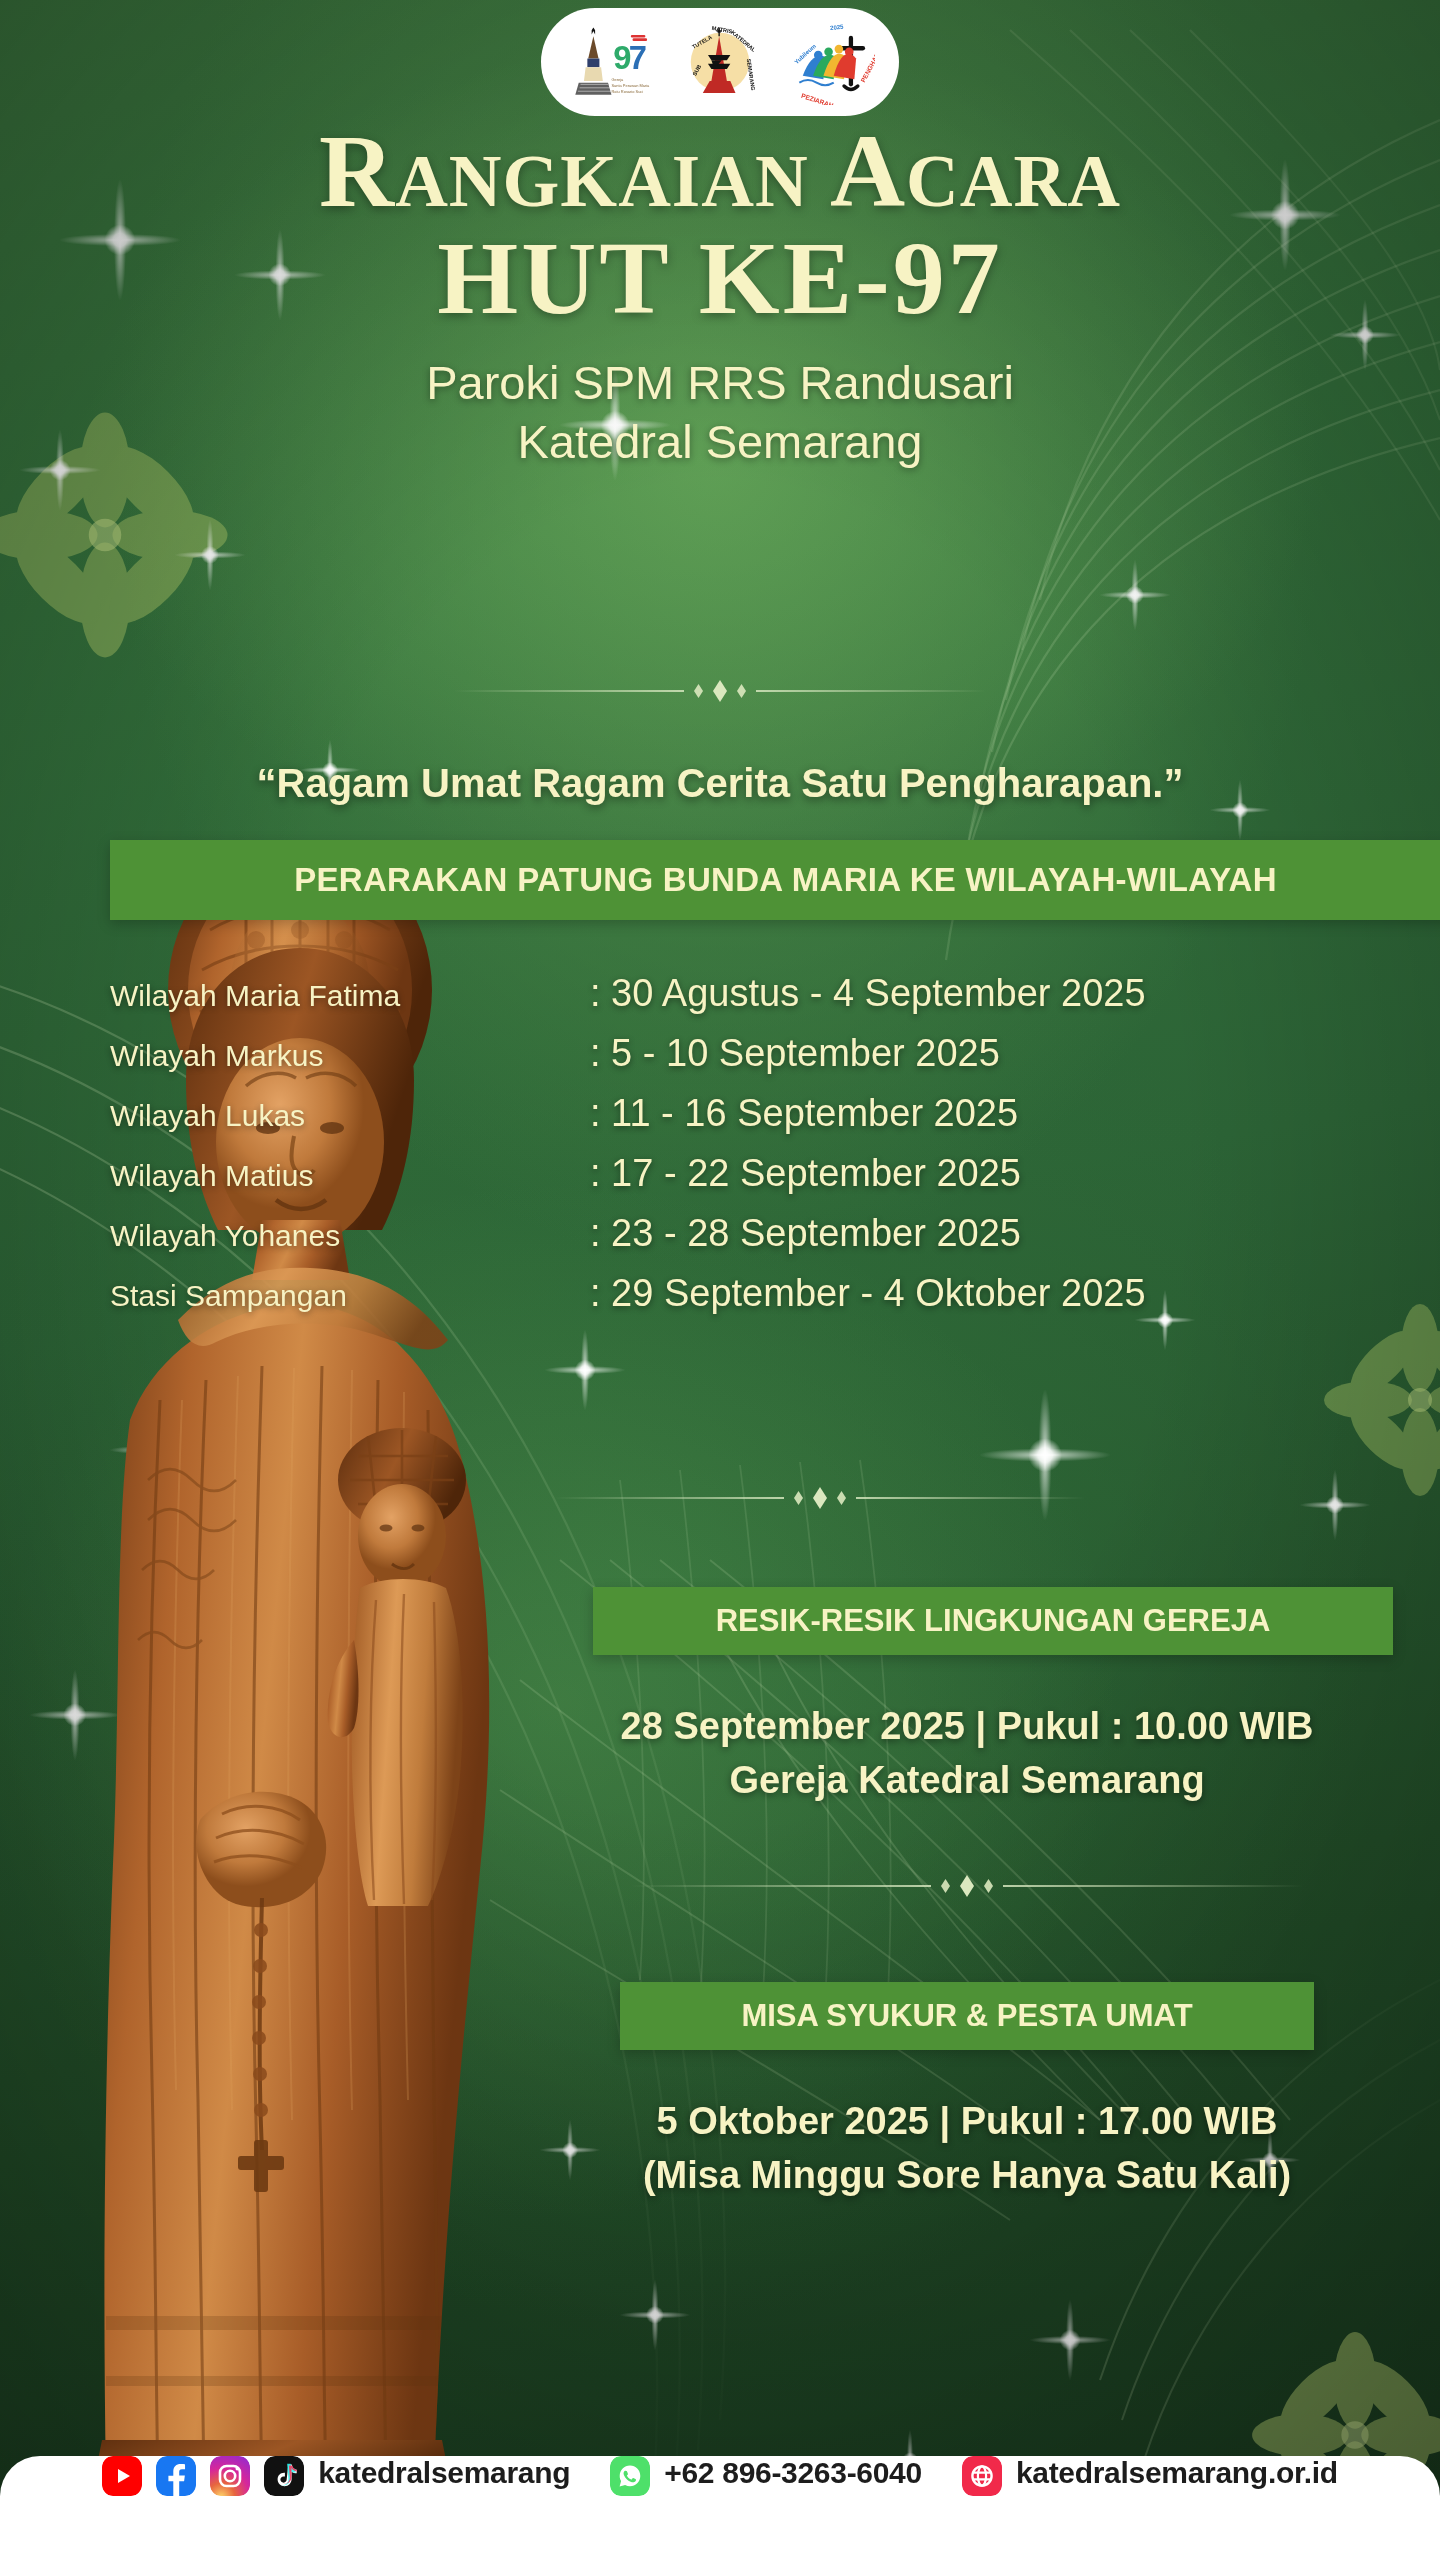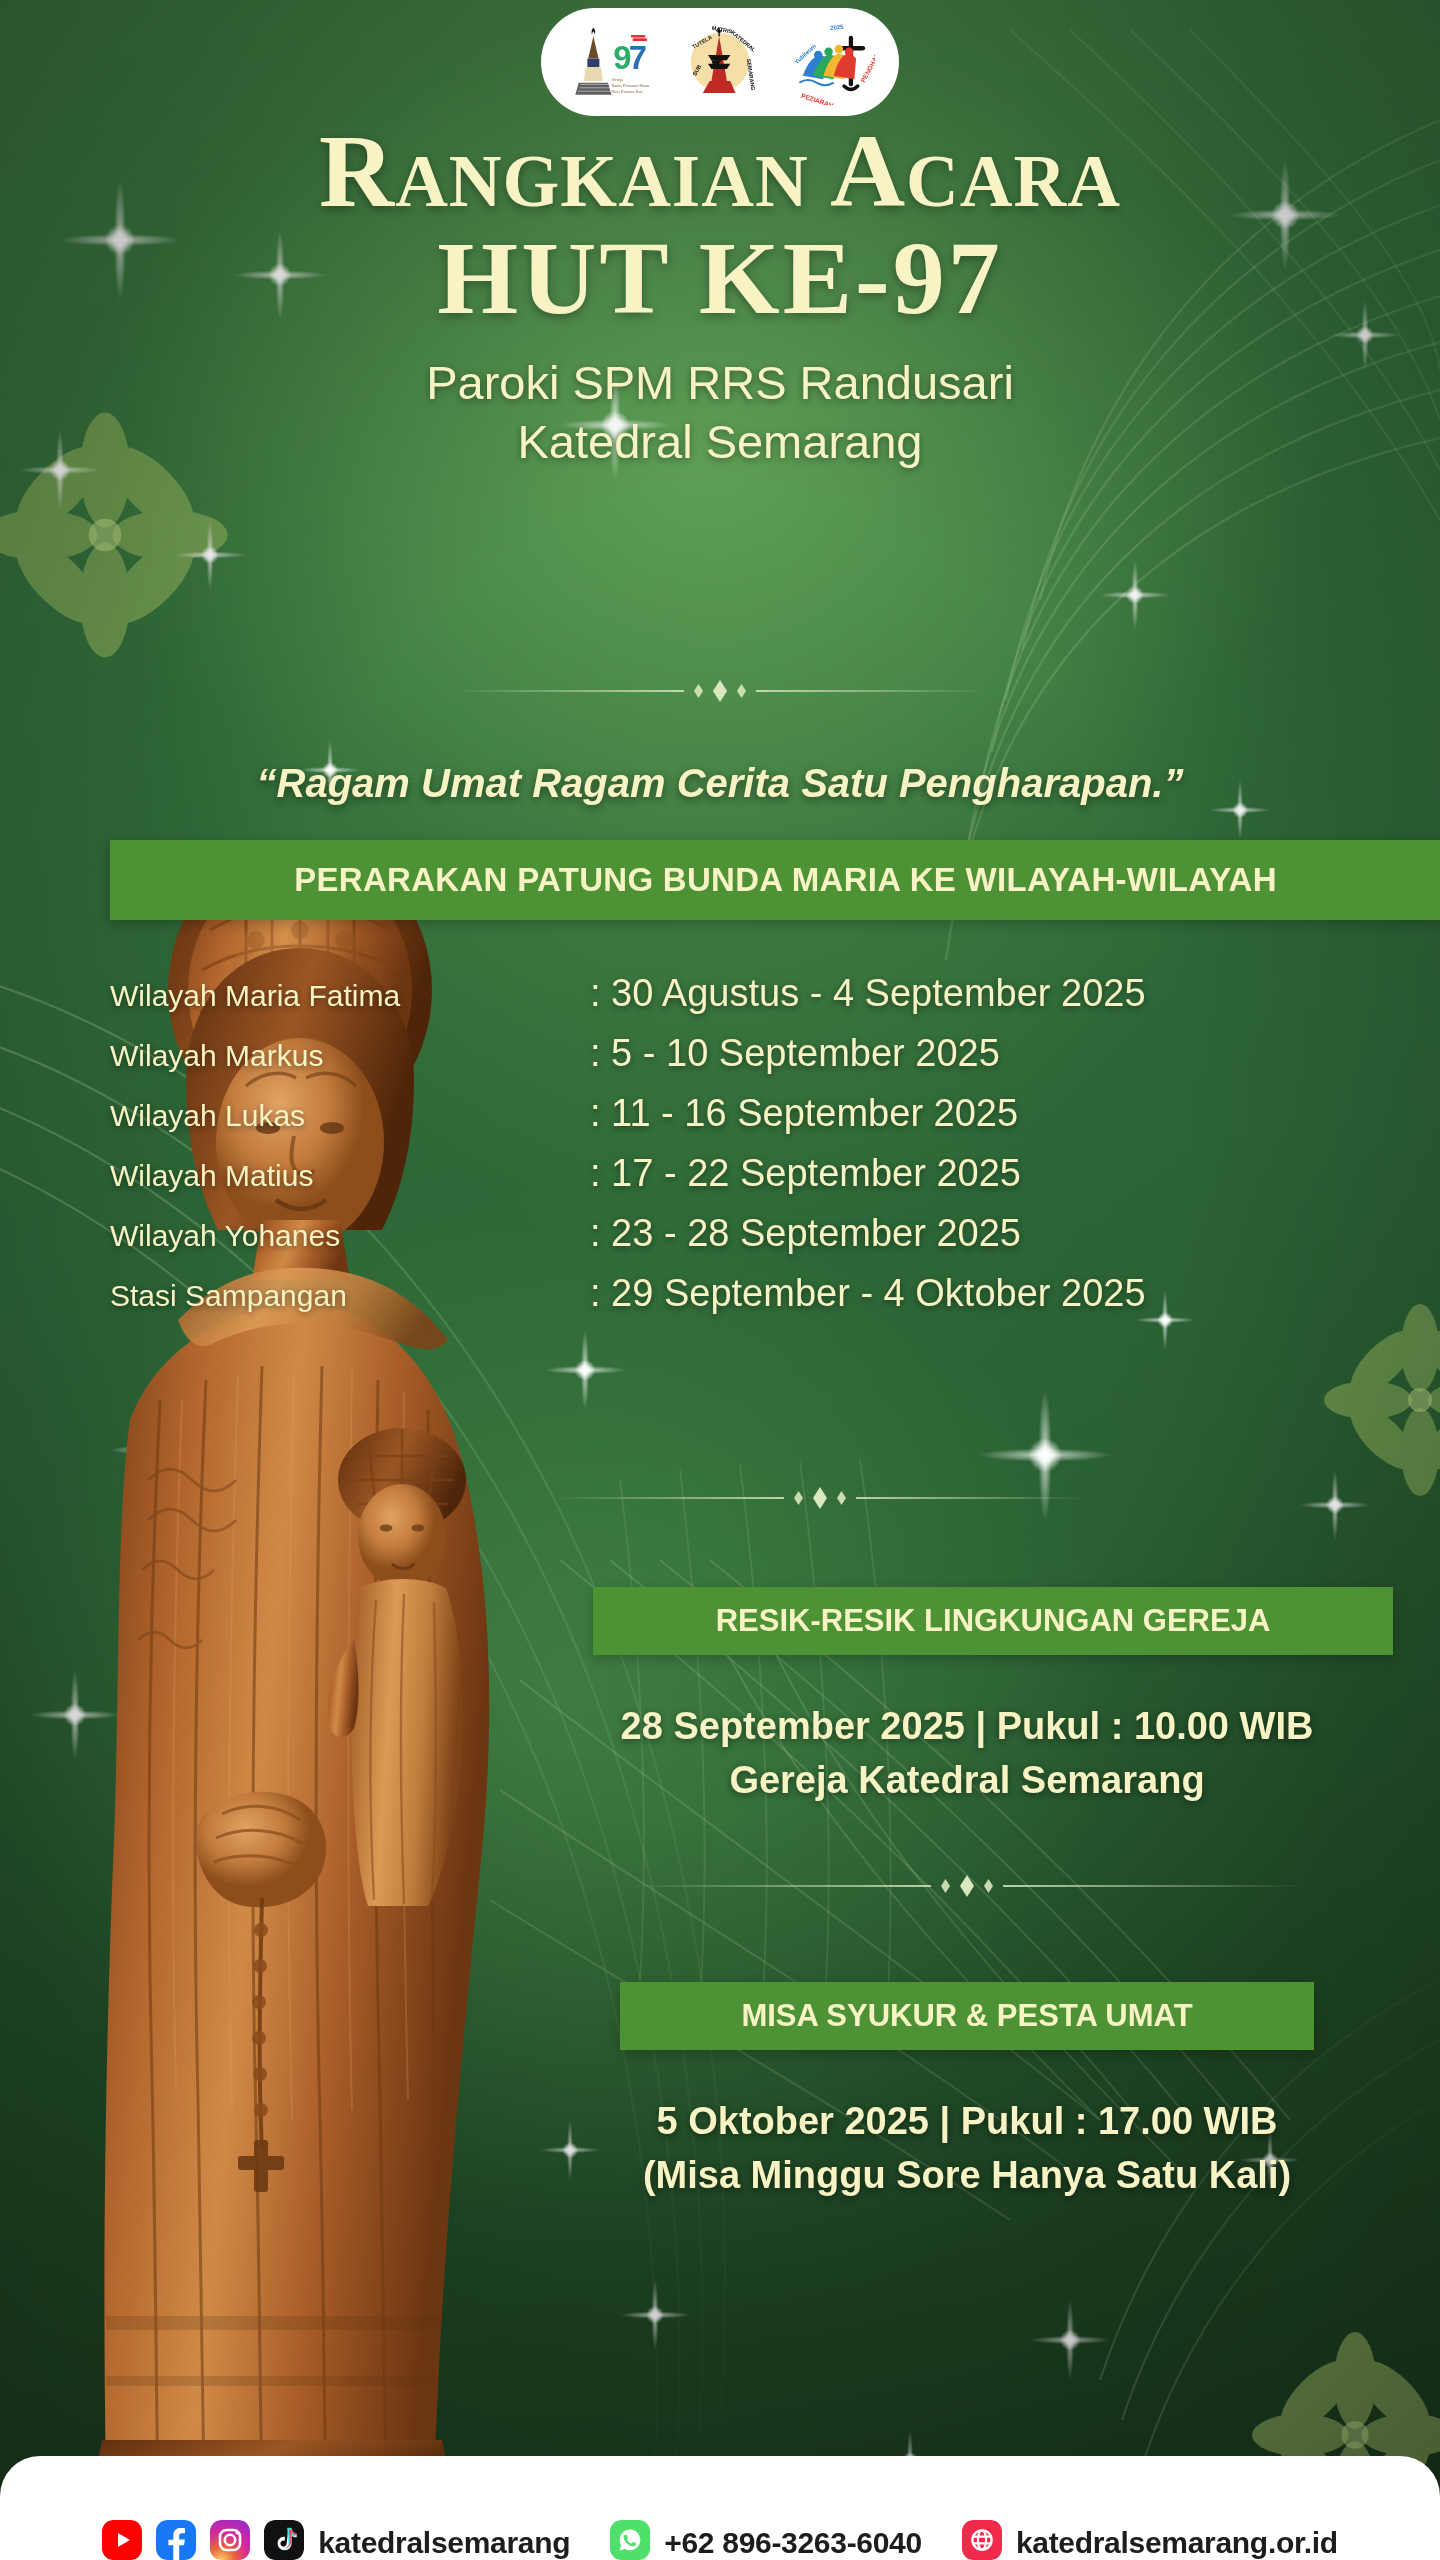--- a/index.html
+++ b/index.html
@@ -88,21 +88,21 @@
     height:2px; width:230px;
     background:linear-gradient(90deg, rgba(214,230,190,0) 0%, rgba(214,230,190,0.85) 100%);
   }
   .divider .bar.r { background:linear-gradient(270deg, rgba(214,230,190,0) 0%, rgba(214,230,190,0.85) 100%); }
   .dia { width:14px; height:22px; background:#dbe8bf;
          clip-path: polygon(50% 0%, 100% 50%, 50% 100%, 0% 50%); }
   .dia.sm { width:9px; height:14px; opacity:0.9; }
 
   .quote {
     margin-top:26px;
-    font-size:40px; font-weight:700; font-style:italic;
+    font-size:40px; font-weight:700; 
     color:#f7f3c4; letter-spacing:0px;
     text-shadow: 0 3px 8px rgba(0,0,0,0.45);
   }
 
   
   .banner {
     background:#4e9236;
     color:#f7f3c4;
     font-weight:700;
     text-align:center;
@@ -156,21 +156,21 @@
   #div1 { position:absolute; left:210px; top:680px; width:1020px; z-index:6; }
   #div3 { position:absolute; left:310px; top:1487px; width:1020px; z-index:5; }
 
   
   #statue { position:absolute; left:10px; bottom:60px; width:600px; height:1720px; z-index:4; }
 
   
   #footer {
     position:absolute; left:0; bottom:0; width:1440px; height:104px;
     background:#ffffff; border-radius:40px 40px 0 0;
-    display:flex; align-items:flex-end; justify-content:center; gap:14px;
+    display:flex; align-items:flex-start; justify-content:center; gap:14px;
     z-index:9;
   }
   .ficon { width:40px; height:40px; border-radius:11px; flex:0 0 40px; display:block; }
   .ftext { font-size:30px; font-weight:700; color:#1d1d1d; letter-spacing:-0.3px; white-space:nowrap; }
   .fgap { width:12px; }
 
   .leaf { position:absolute; pointer-events:none; }
 </style>
 </head>
 <body>

